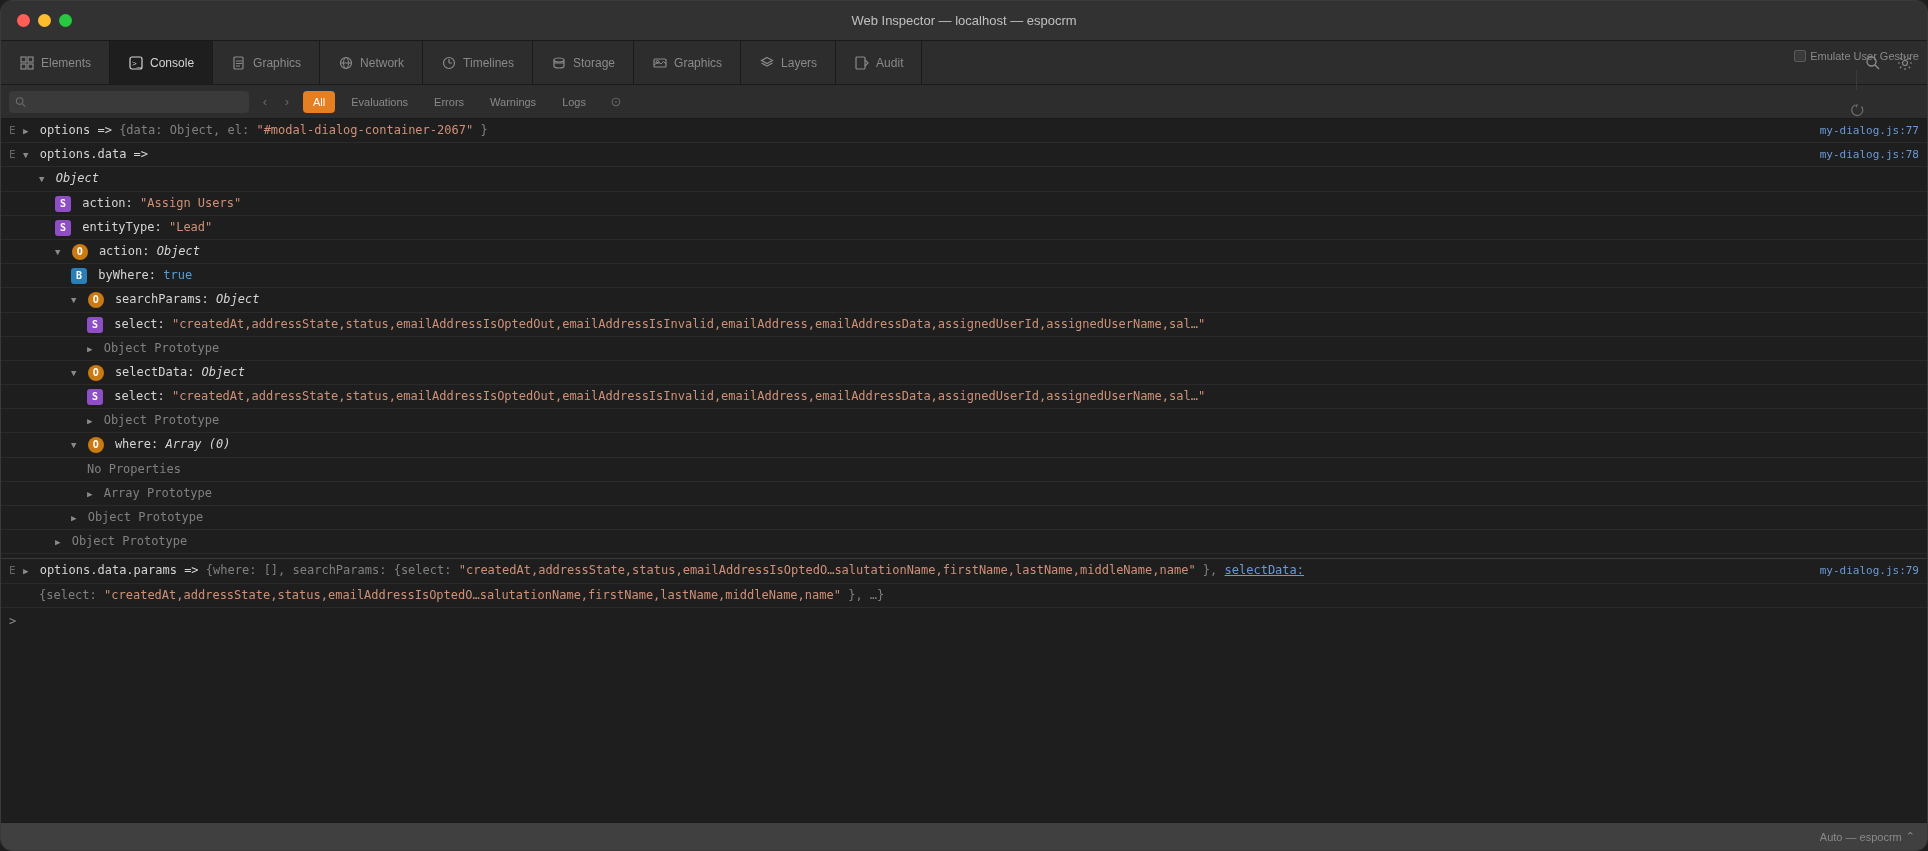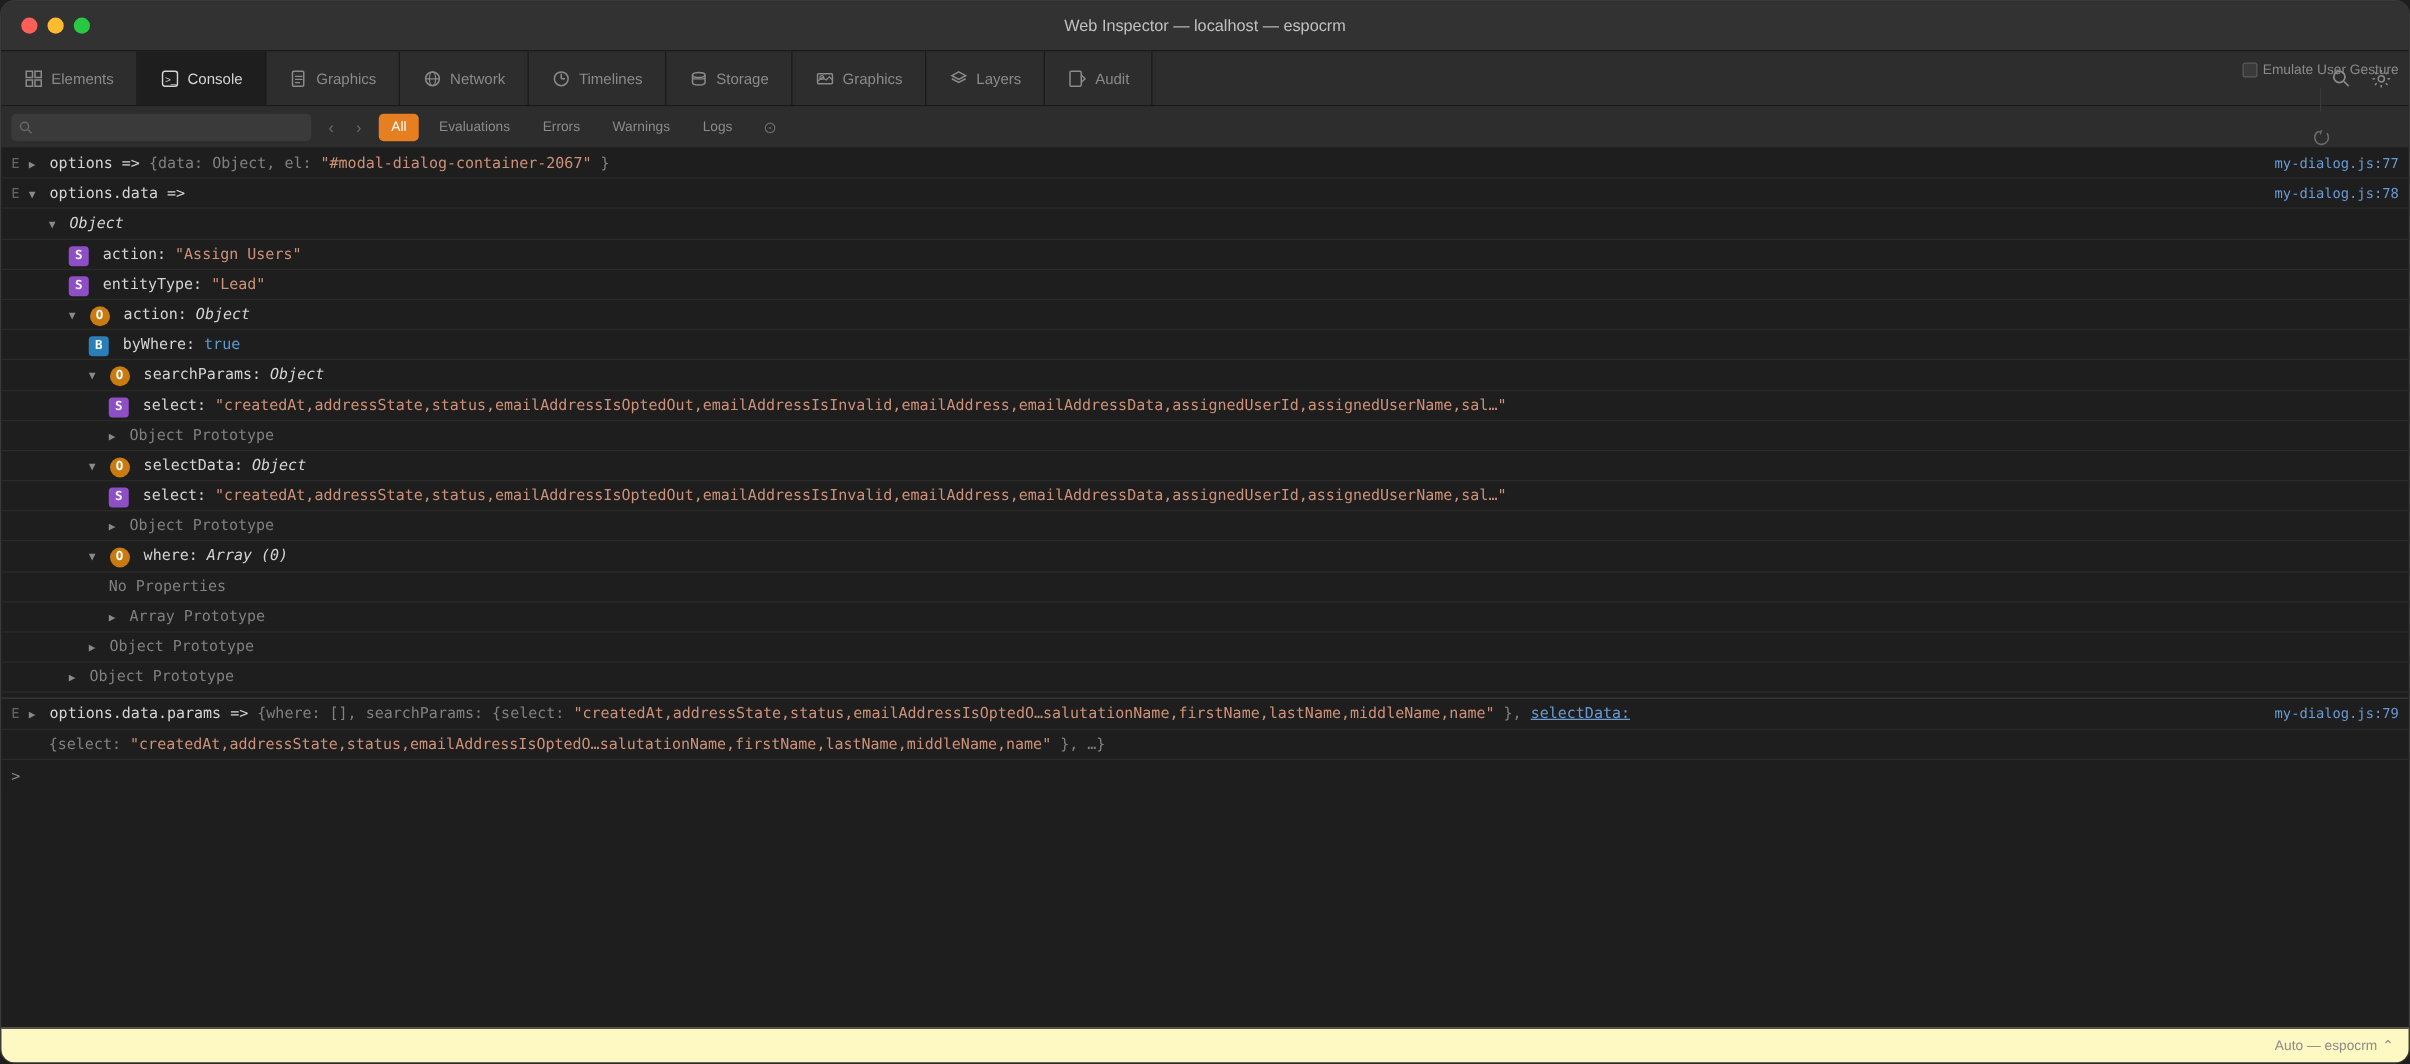--- a/index.html
+++ b/index.html
@@ -278,21 +278,21 @@
     .gray-val { color: #808080; }
     .link-val { color: #6a9ad4; cursor: pointer; text-decoration: underline; }
 
     
     .log-row-bottom {
       background: #1e1e1e;
     }
 
     
     .statusbar {
-      background: #fef9c3;
+      background: #404040;
       height: 28px;
       display: flex;
       align-items: center;
       justify-content: flex-end;
       padding: 0 12px;
       border-top: 1px solid #1a1a1a;
       flex-shrink: 0;
     }
     .status-text {
       font-size: 11px;

